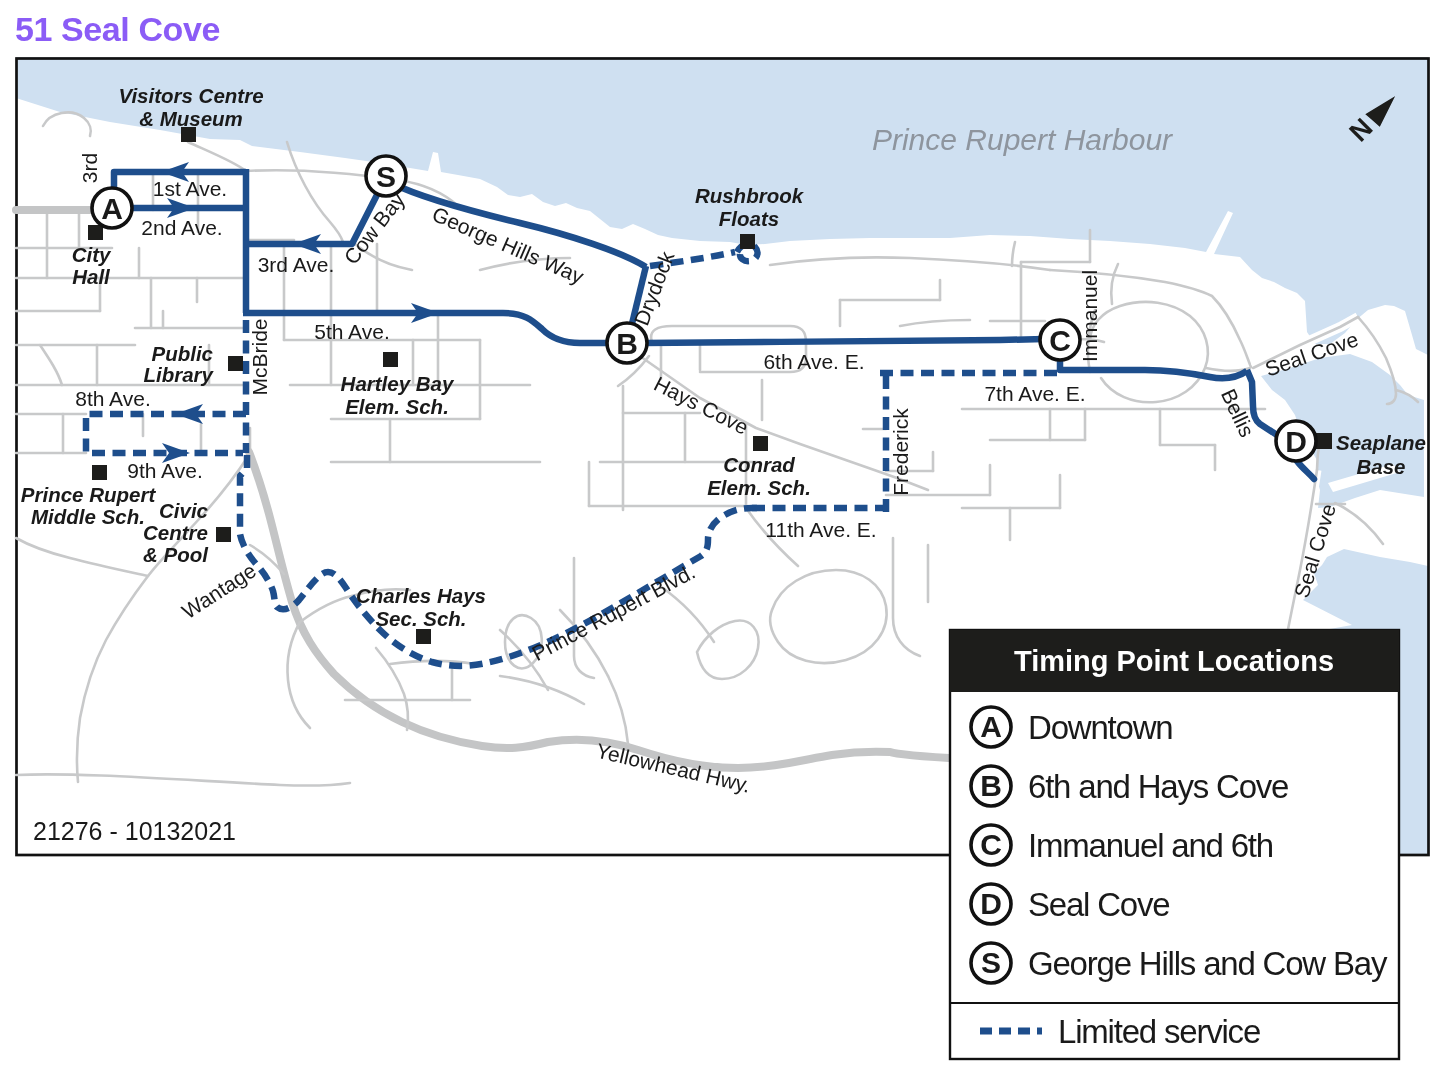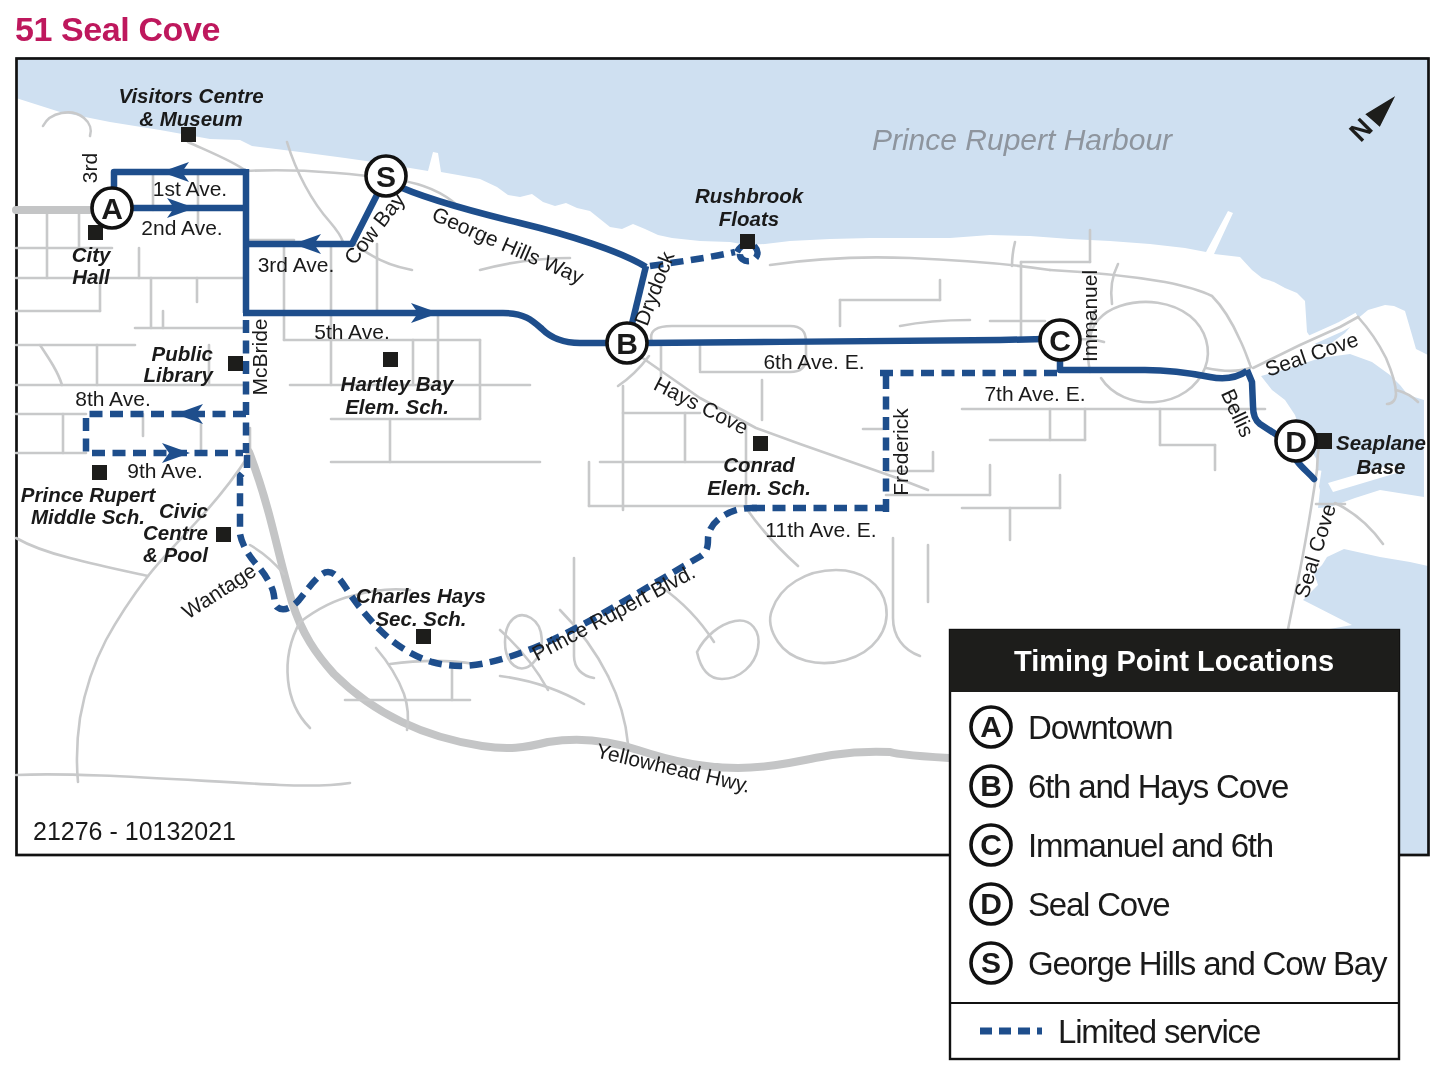--- a/index.html
+++ b/index.html
@@ -13,21 +13,21 @@
   .gr{stroke:#c8c9ca;stroke-width:2.6;fill:none;stroke-linejoin:round;stroke-linecap:round}
   .grt{stroke:#c4c5c6;stroke-width:8;fill:none;stroke-linejoin:round;stroke-linecap:round}
   .sq{fill:#1d1d1b}
   .tp circle{fill:#fff;stroke:#111;stroke-width:3.6}
   .tp text{font-size:30px;font-weight:bold;text-anchor:middle;fill:#1a1a1a}
 </style>
 </head>
 <body>
 <div id="page">
 
-<div style="position:absolute;left:15px;top:10px;font-size:34px;font-weight:bold;color:#be185d;letter-spacing:-0.4px;">51 Seal Cove</div>
+<div style="position:absolute;left:15px;top:10px;font-size:34px;font-weight:bold;color:#8b5cf6;letter-spacing:-0.4px;">51 Seal Cove</div>
 <svg width="1440" height="1071" viewBox="0 0 1440 1071">
 
 <path d="M16,57 L1428,57 L1428,355 L1422,352 L1416,349 L1412,335 L1405,311 L1394,306 L1385,305 L1368,310 L1356,320
 L1345,333 L1330,344 L1315,344 L1307,332 L1305,301 L1297,293 L1285,288 L1274,282 L1262,278 L1252,270 L1240,257
 L1214,254 L1233,213 L1228,211 L1206,252 L1185,248 L1150,244 L1110,241 L1070,239 L1030,236 L990,235 L950,238
 L910,238 L870,238 L830,239 L790,241 L765,244 L747,245 L730,242 L700,241 L672,238 L658,235 L645,229 L633,224
 L622,229 L610,227 L600,219 L590,211 L577,208 L566,203 L555,206 L543,202 L532,194 L520,197 L508,195 L497,187
 L480,179 L458,175 L441,172 L438,153 L433,152 L428,171 L410,168 L380,163 L345,158 L300,152 L252,146 L240,140
 L210,139 L160,130 L110,122 L60,112 L16,98 Z" fill="#cfe0f1"></path>
 

